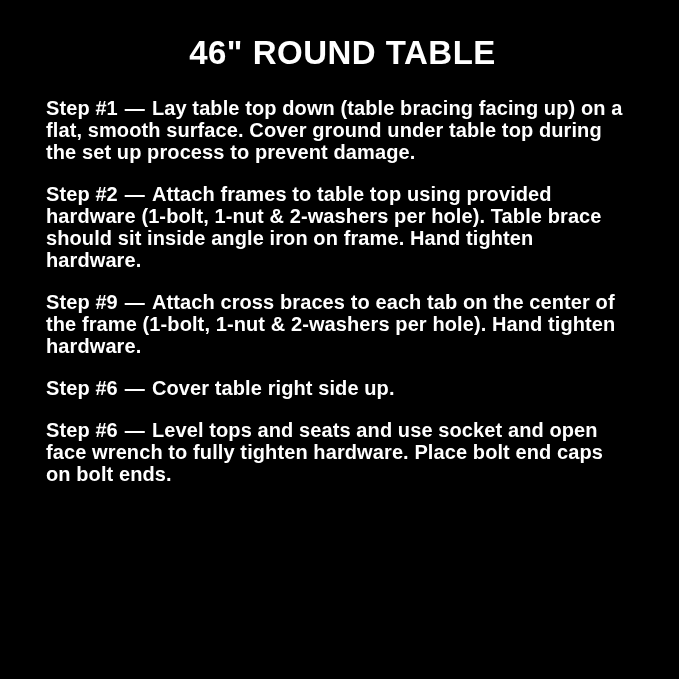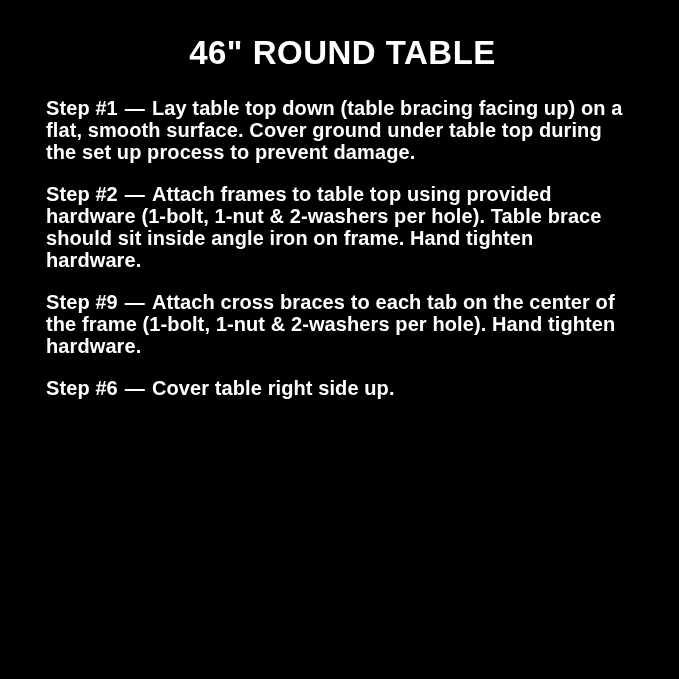--- a/index.html
+++ b/index.html
@@ -61,15 +61,16 @@
 
     <p class="step"><span>Step #1</span><span class="dash">—</span><span>Lay table top down (table bracing facing up) on a flat, smooth surface. Cover ground under table top during the set up process to prevent damage.</span></p>
 
     <p class="step"><span>Step #2</span><span class="dash">—</span><span>Attach frames to table top using provided hardware (1-bolt, 1-nut &amp; 2-washers per hole). Table brace should sit inside angle iron on frame. Hand tighten hardware.</span></p>
 
 
     <p class="step"><span>Step #9</span><span class="dash">—</span><span>Attach cross braces to each tab on the center of the frame (1-bolt, 1-nut &amp; 2-washers per hole). Hand tighten hardware.</span></p>
 
     <p class="step"><span>Step #6</span><span class="dash">—</span><span>Cover table right side up.</span></p>
 
+    <p class="step"><span>Step #6</span><span class="dash">—</span><span>Level tops and seats and use socket and open face wrench to fully tighten hardware. Place bolt end caps on bolt ends.</span></p>
 
   </div>
 </div>
 
 </body></html>

